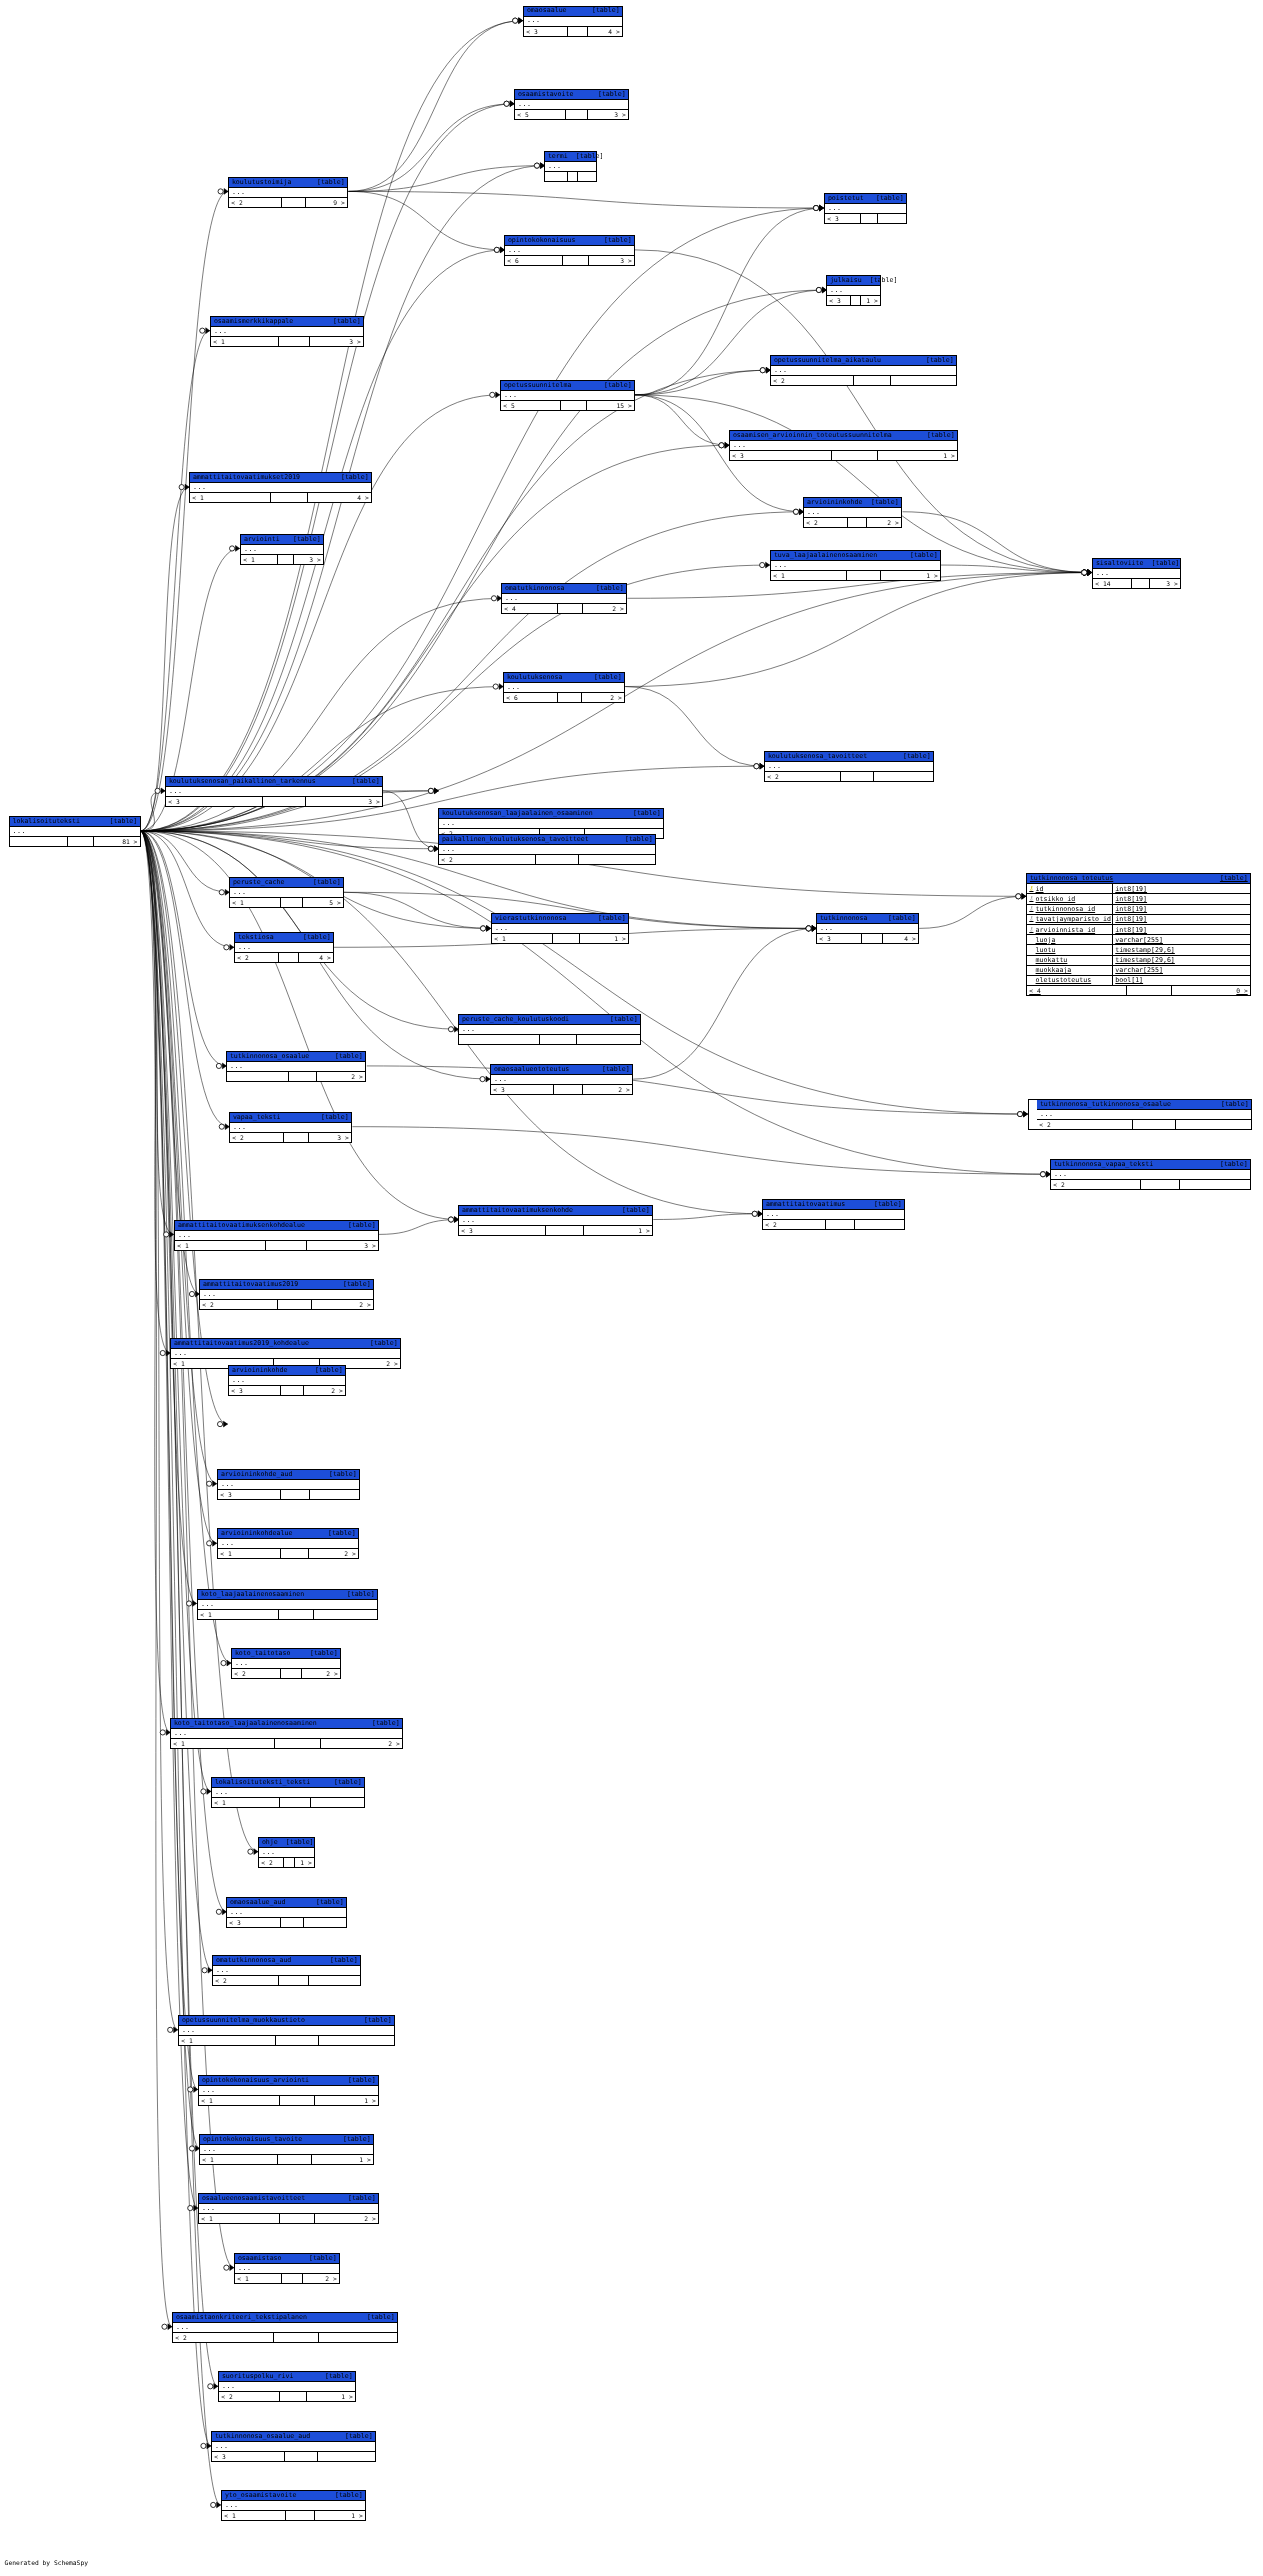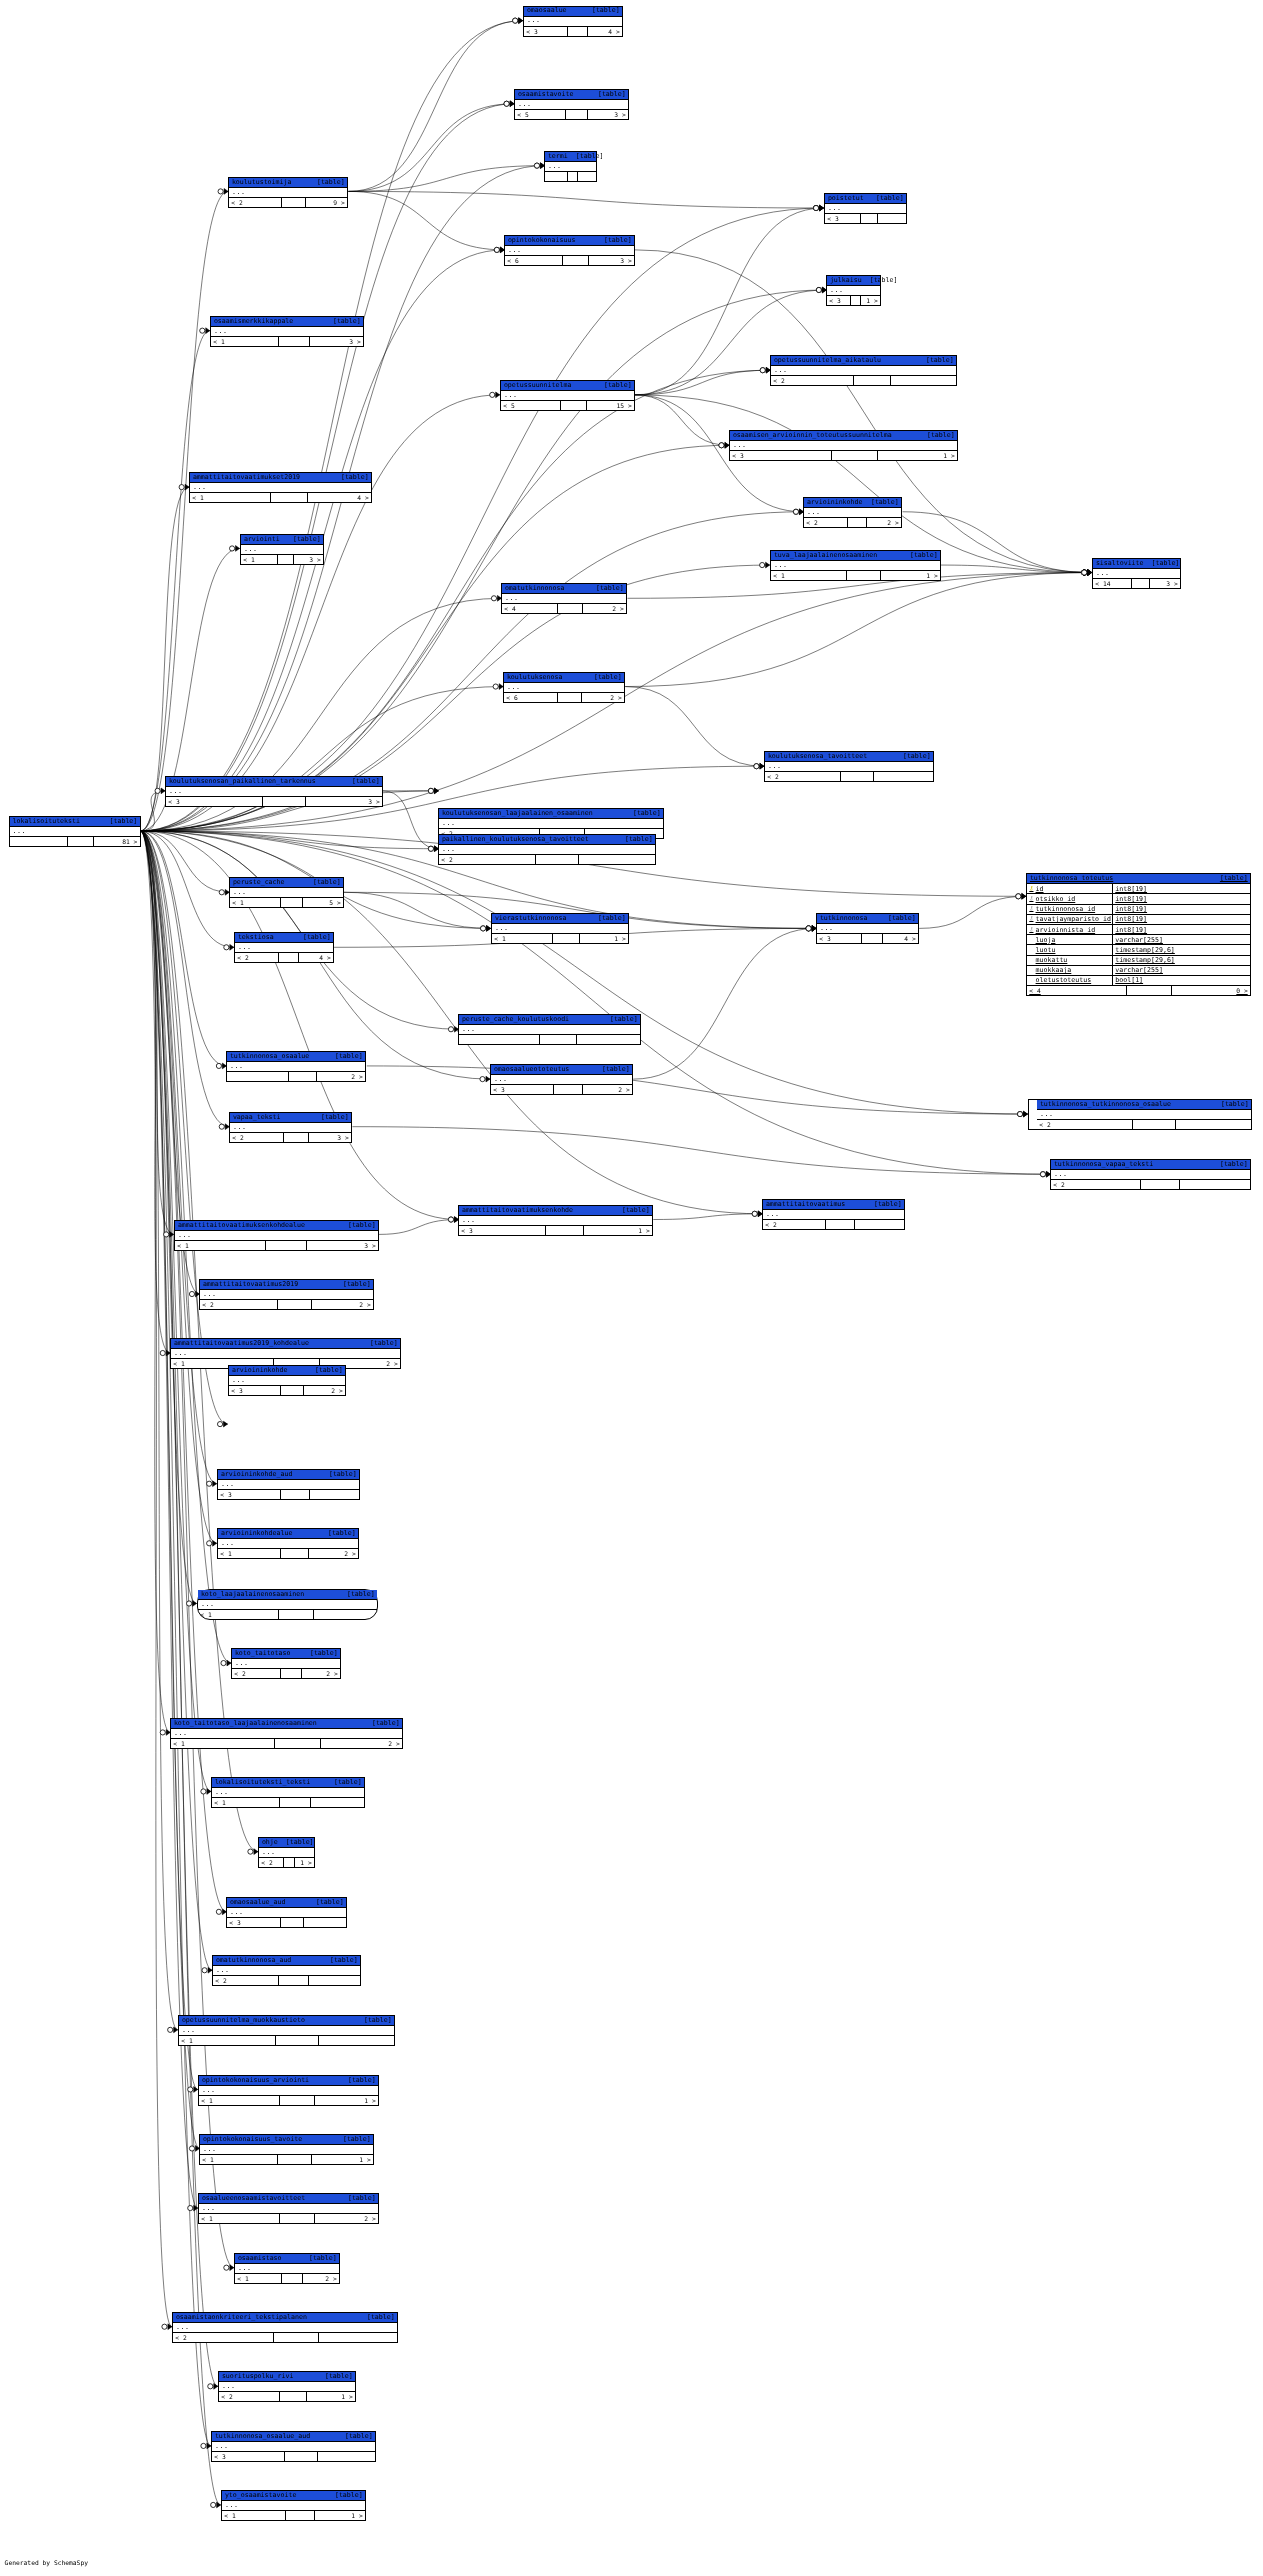--- a/index.html
+++ b/index.html
@@ -738,21 +738,21 @@
         <span>arvioininkohdealue</span>
         <span class="tag">[table]</span>
       </div>
       <div class="body">...</div>
       <div class="foot">
         <div class="fc fleft">&lt; 1</div>
         <div class="fc fmid"></div>
         <div class="fc fright">2 &gt;</div>
       </div>
     </div>
-    <div class="tbl" style="left: 197px; top: 1589px; width: 181px; border-radius: 13px;">
+    <div class="tbl" style="left: 197px; top: 1589px; width: 181px;">
       <div class="hdr">
         <span>koto_laajaalainenosaaminen</span>
         <span class="tag">[table]</span>
       </div>
       <div class="body">...</div>
       <div class="foot">
         <div class="fc fleft">&lt; 1</div>
         <div class="fc fmid"></div>
         <div class="fc fright"></div>
       </div>

